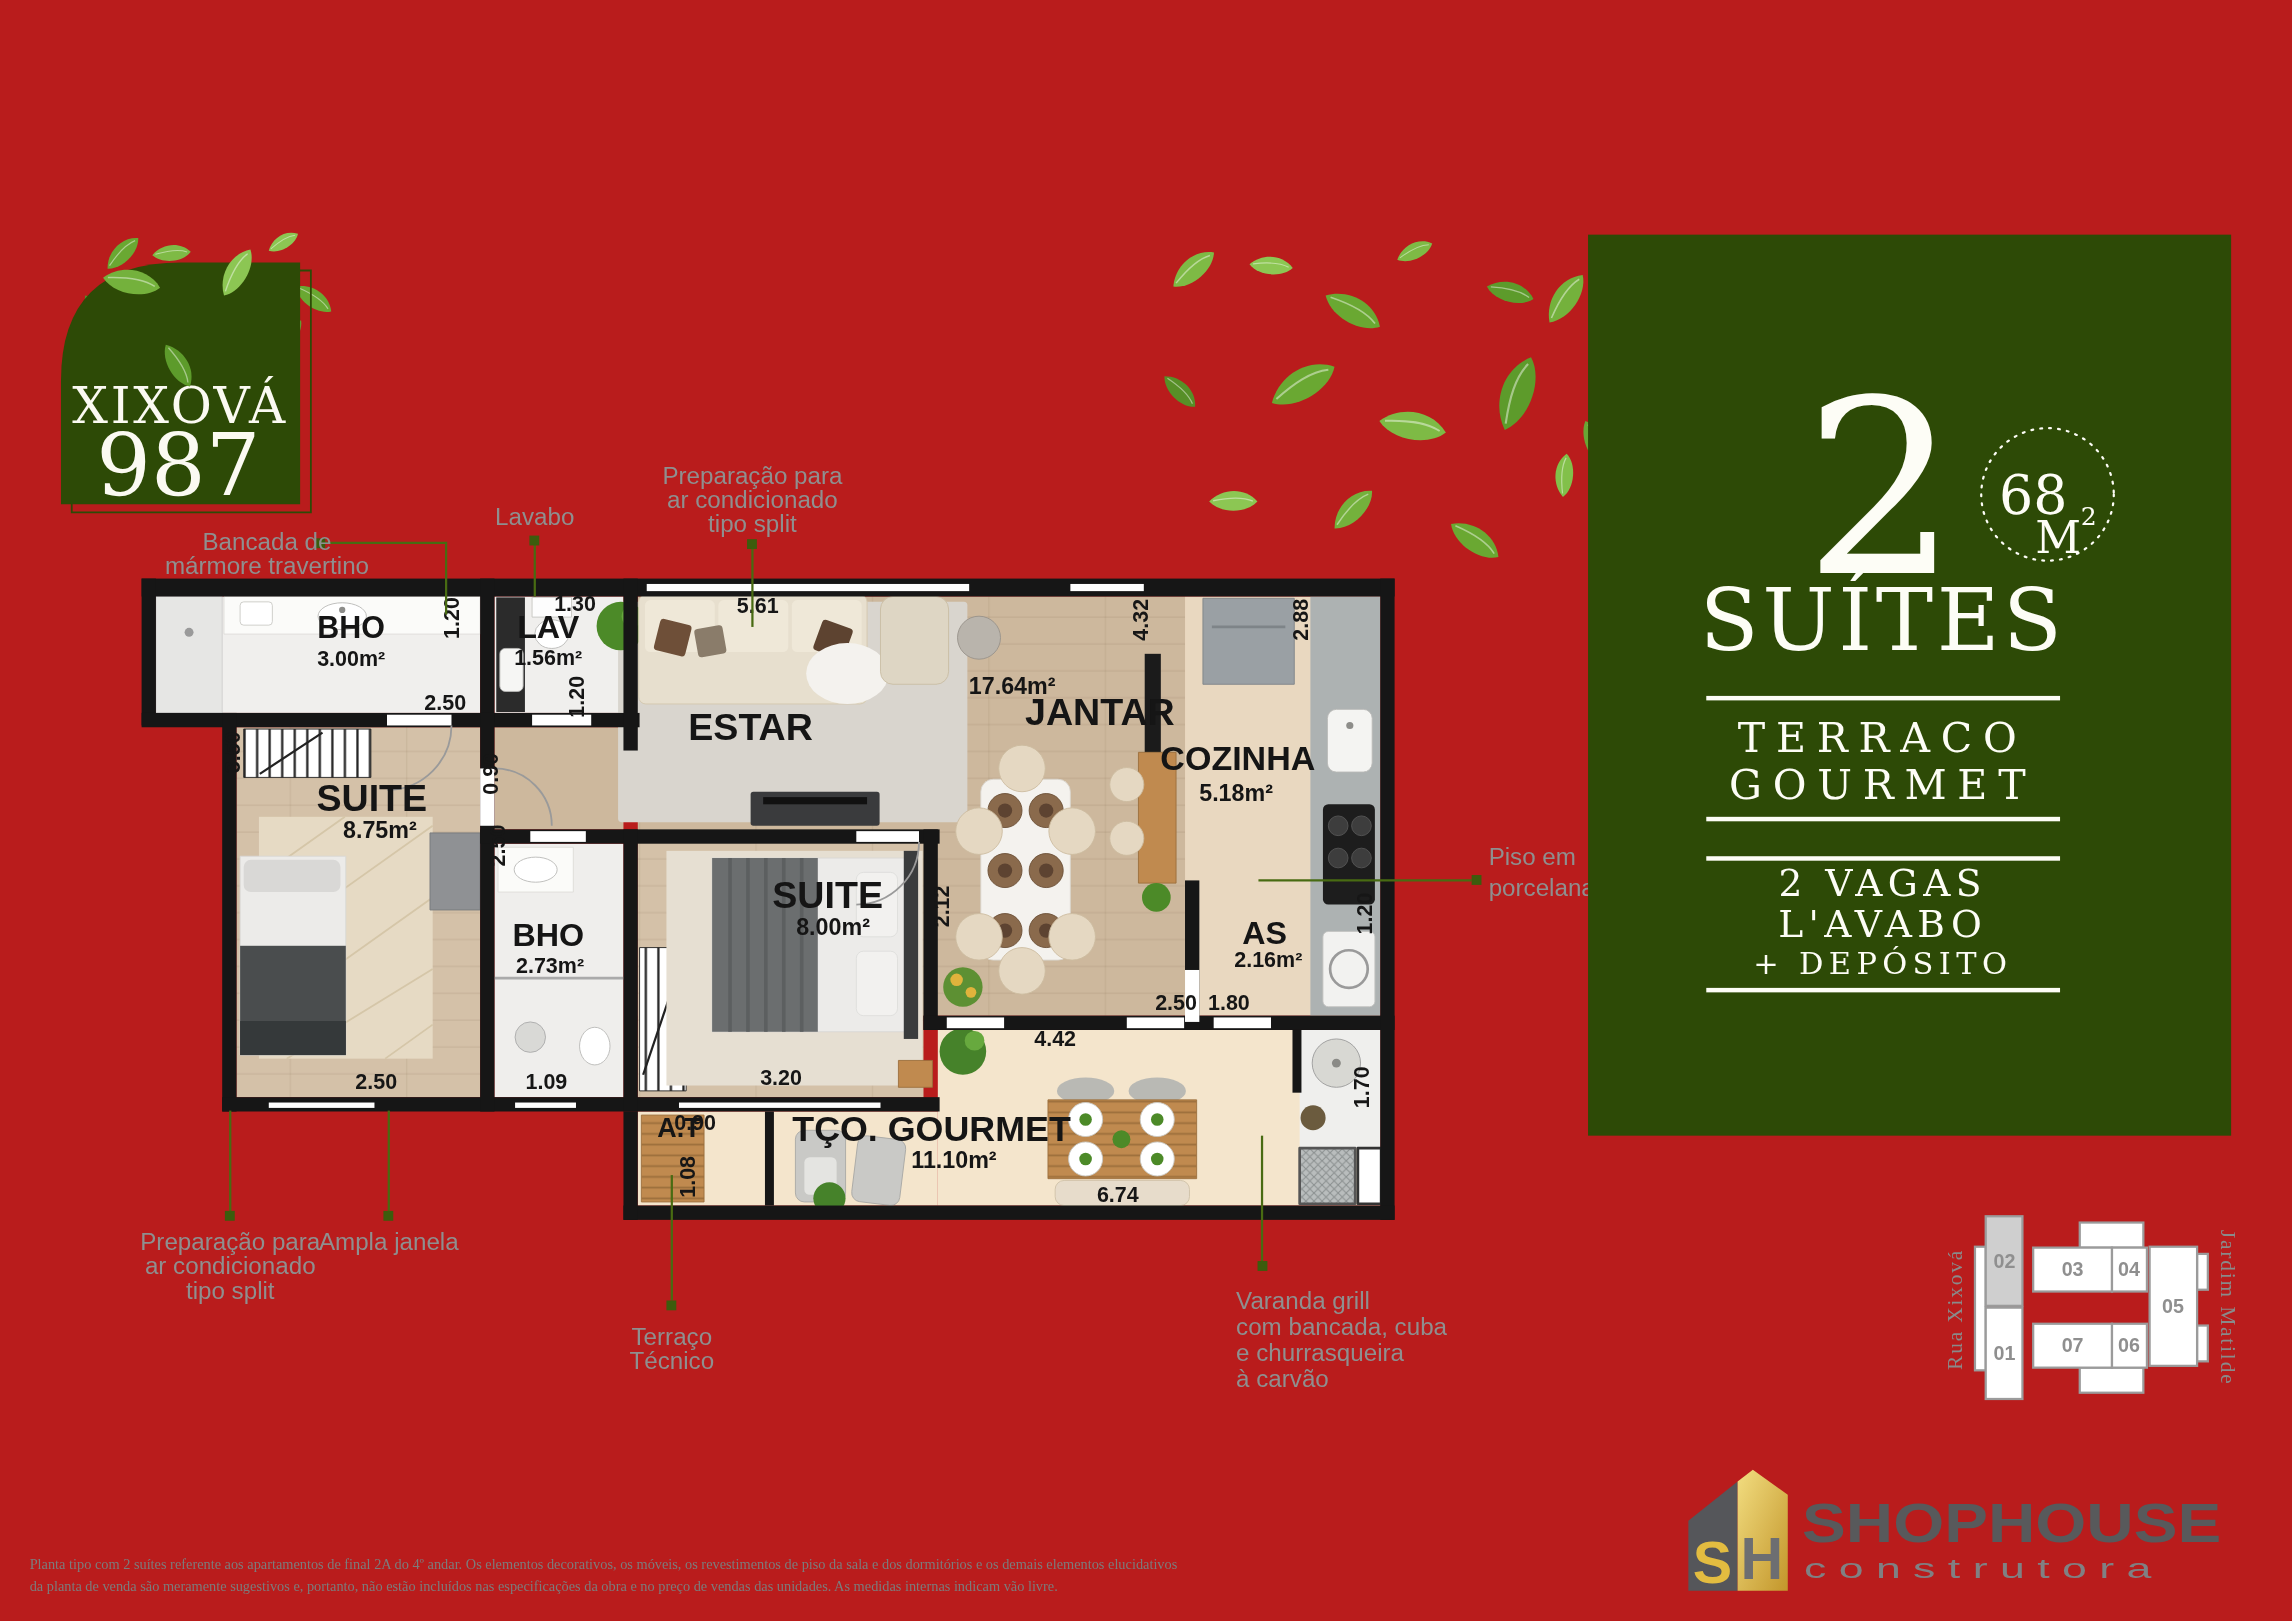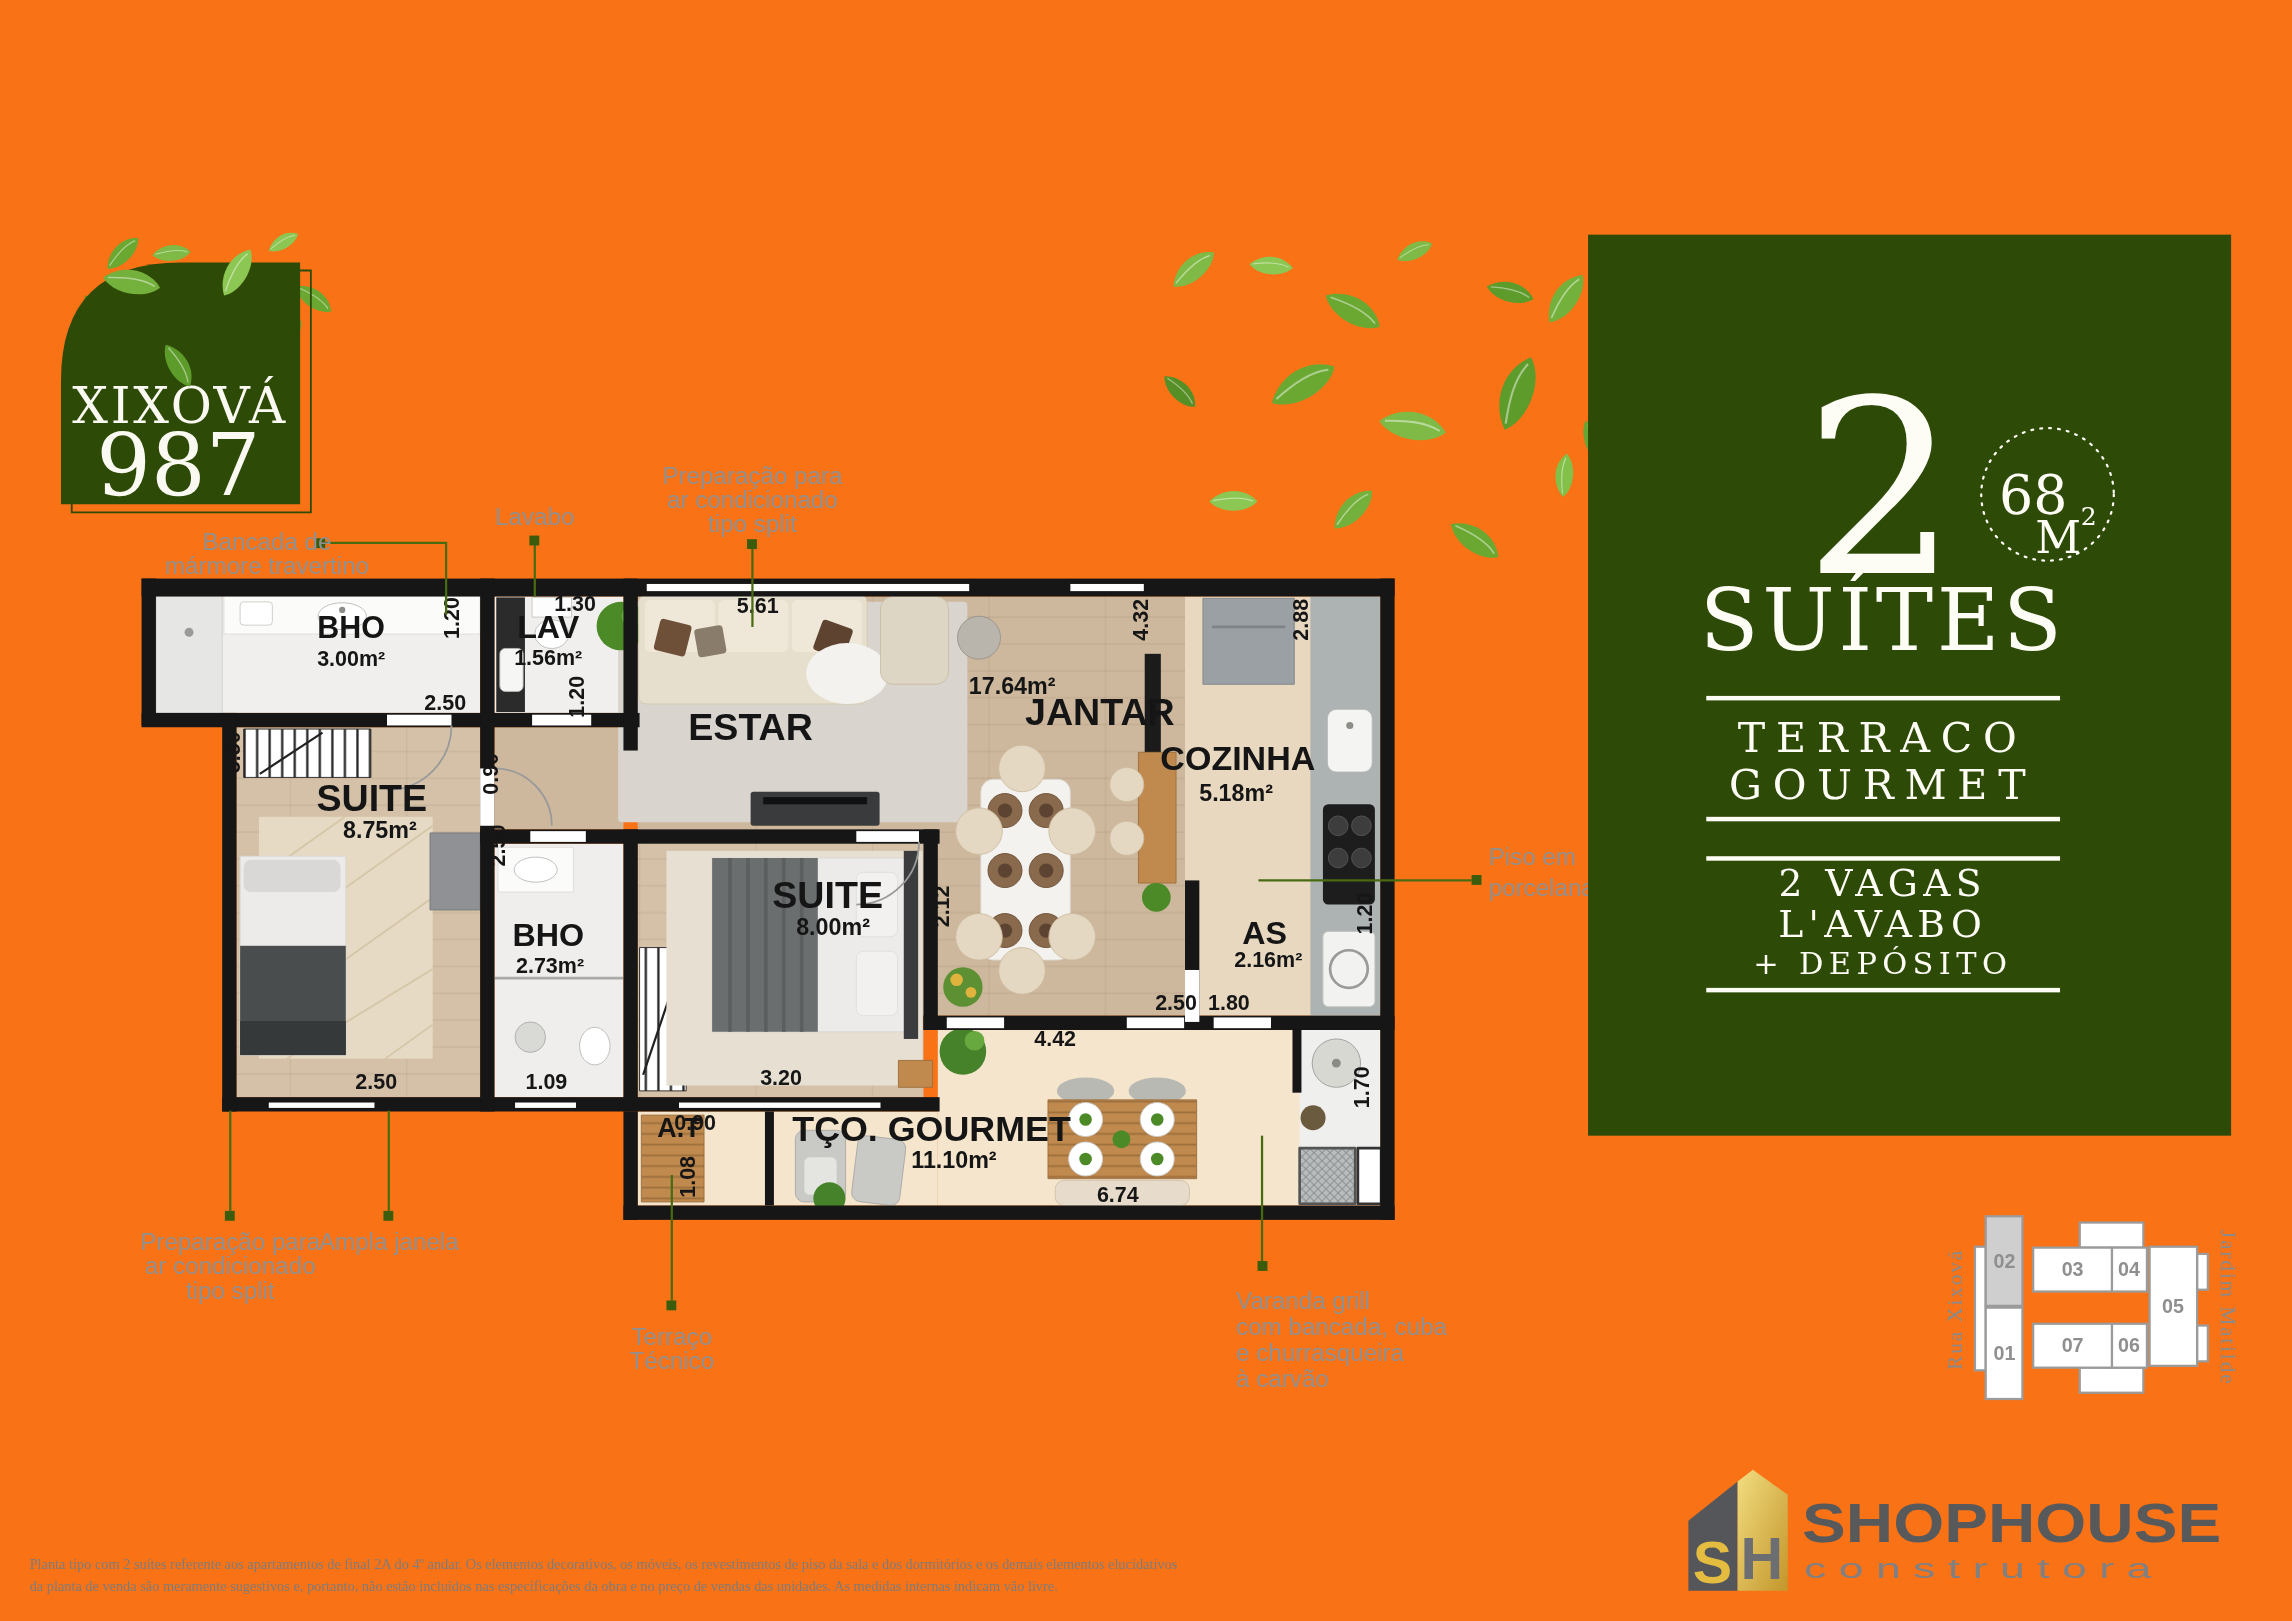--- a/index.html
+++ b/index.html
@@ -1,16 +1,16 @@
 <!DOCTYPE html>
 <html style="font-size:14.3px"><head>
 <meta charset="utf-8">
 <style>
   html,body{margin:0;padding:0;background:#ffffff;}
-  .page{position:relative;width:2293px;height:1622px;background:#f97316;font-family:"Liberation Sans",sans-serif;overflow:hidden;}
+  .page{position:relative;width:2293px;height:1622px;background:#b91c1c;font-family:"Liberation Sans",sans-serif;overflow:hidden;}
   svg{display:block;}
   
   .room-name{font-family:"Liberation Sans",sans-serif;font-weight:bold;fill:#151515;}
   .room-area{font-family:"Liberation Sans",sans-serif;font-weight:bold;fill:#151515;}
   .dim{font-family:"Liberation Sans",sans-serif;font-weight:bold;font-size:24px;fill:#161616;}
   .callout{font-family:"Liberation Sans",sans-serif;font-size:27px;fill:#8f8f8f;}
   .leader{stroke:#486b12;stroke-width:2.5;fill:none;}
   .leadsq{fill:#3c5c0d;}
   
   .serif{font-family:"DejaVu Serif","Liberation Serif",serif;}

